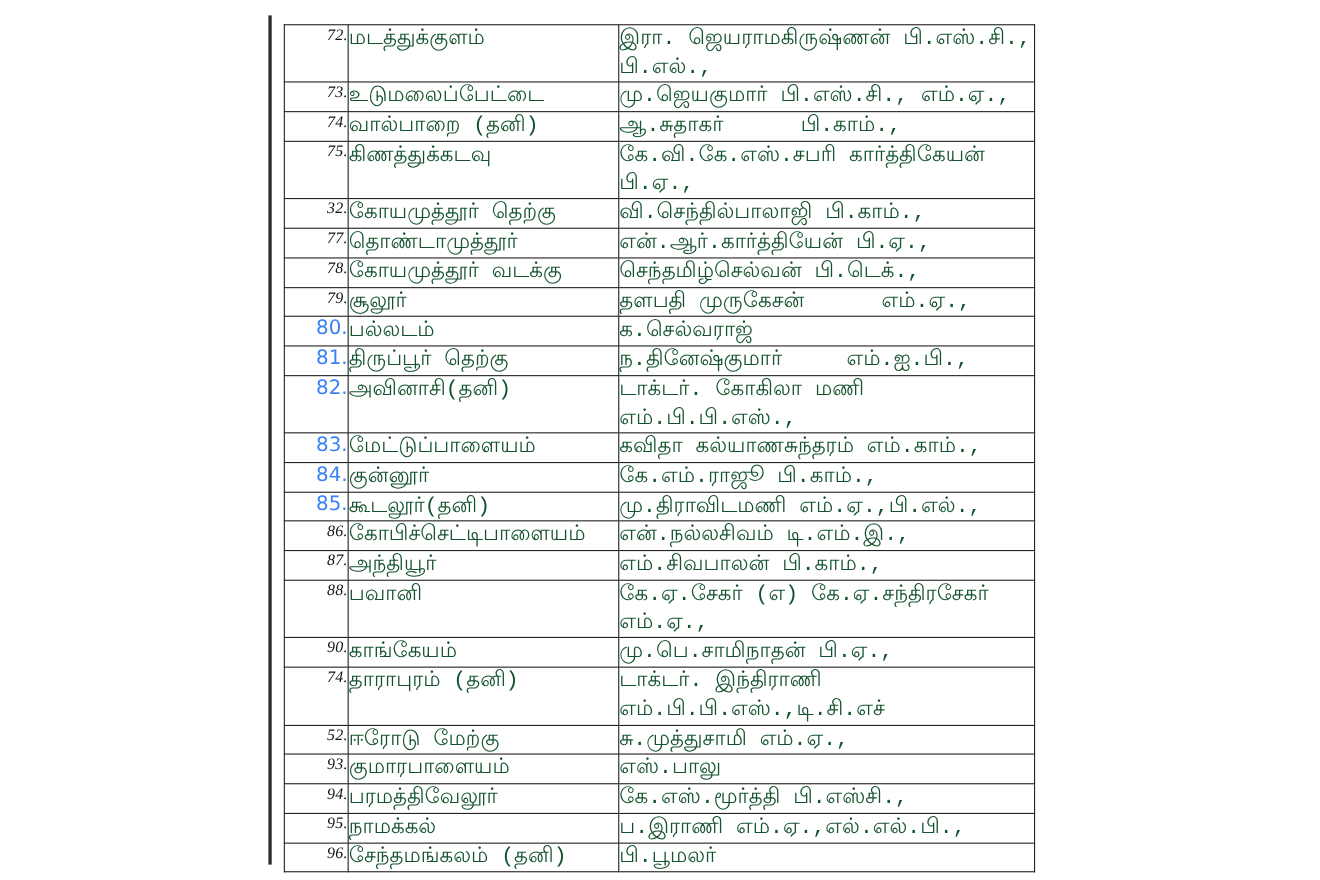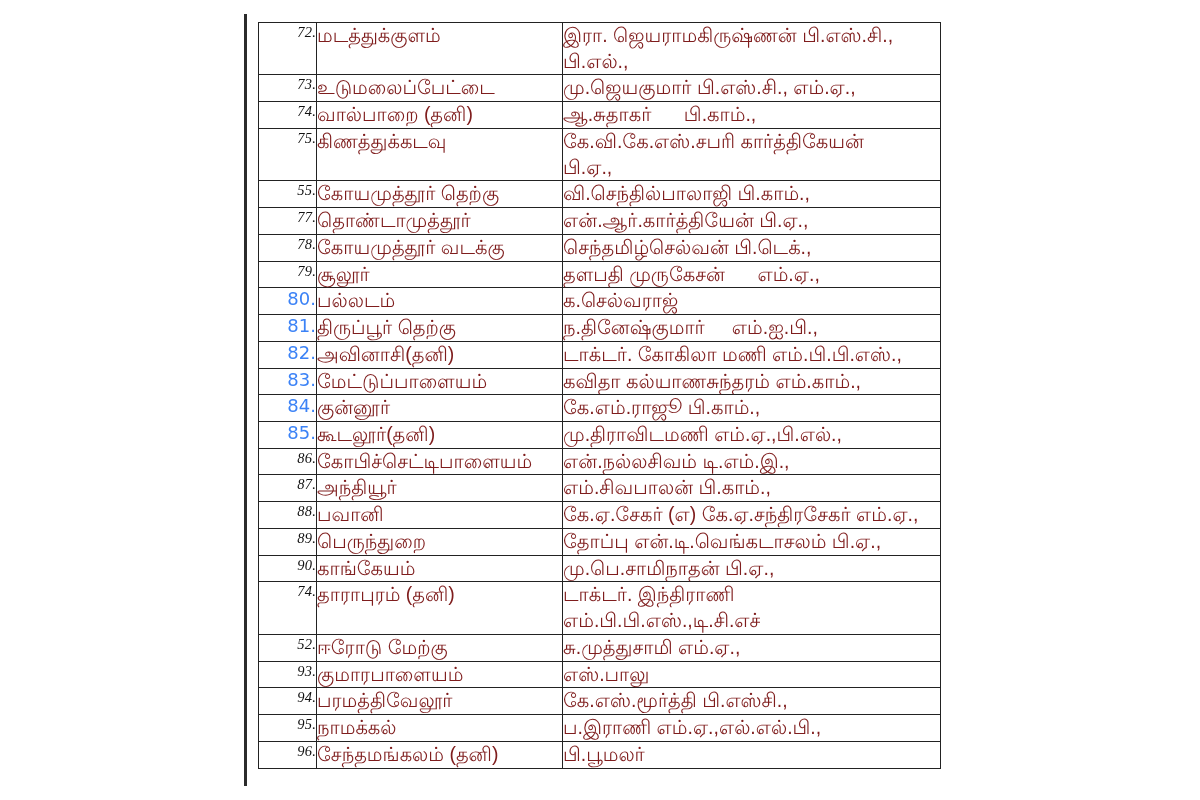--- a/index.html
+++ b/index.html
@@ -77,24 +77,24 @@
   }
 
   
   .const-cell {
     padding: 5px 6px 6px 10px;
   }
   .name-cell {
     padding: 5px 6px 6px 11px;
   }
   .tamil {
-    font-family: Liberation Sans, sans-serif;
+    font-family: Liberation Mono, monospace;
     font-size: 19.5px;
     line-height: 1.32;
-    color: #7f1d1d;
+    color: #14532d;
     white-space: pre-wrap;
   }
   .tamil.line2 {
     display: block;
   }
 </style>
 </head>
 <body>
 
 <div id="page">
@@ -122,21 +122,21 @@
           <td class="num-cell"><span class="num">74.</span></td>
           <td class="const-cell"><span class="tamil">வால்பாறை (தனி)</span></td>
           <td class="name-cell"><span class="tamil">ஆ.சுதாகர்      பி.காம்.,</span></td>
         </tr>
         <tr>
           <td class="num-cell"><span class="num">75.</span></td>
           <td class="const-cell"><span class="tamil">கிணத்துக்கடவு</span></td>
           <td class="name-cell"><span class="tamil">கே.வி.கே.எஸ்.சபரி கார்த்திகேயன்</span><span class="tamil line2">பி.ஏ.,</span></td>
         </tr>
         <tr>
-          <td class="num-cell"><span class="num">55.</span></td>
+          <td class="num-cell"><span class="num">32.</span></td>
           <td class="const-cell"><span class="tamil">கோயமுத்தூர் தெற்கு</span></td>
           <td class="name-cell"><span class="tamil">வி.செந்தில்பாலாஜி பி.காம்.,</span></td>
         </tr>
         <tr>
           <td class="num-cell"><span class="num">77.</span></td>
           <td class="const-cell"><span class="tamil">தொண்டாமுத்தூர்</span></td>
           <td class="name-cell"><span class="tamil">என்.ஆர்.கார்த்தியேன் பி.ஏ.,</span></td>
         </tr>
         <tr>
           <td class="num-cell"><span class="num">78.</span></td>
@@ -187,25 +187,20 @@
           <td class="num-cell"><span class="num">87.</span></td>
           <td class="const-cell"><span class="tamil">அந்தியூர்</span></td>
           <td class="name-cell"><span class="tamil">எம்.சிவபாலன் பி.காம்.,</span></td>
         </tr>
         <tr>
           <td class="num-cell"><span class="num">88.</span></td>
           <td class="const-cell"><span class="tamil">பவானி</span></td>
           <td class="name-cell"><span class="tamil">கே.ஏ.சேகர் (எ) கே.ஏ.சந்திரசேகர் எம்.ஏ.,</span></td>
         </tr>
         <tr>
-          <td class="num-cell"><span class="num">89.</span></td>
-          <td class="const-cell"><span class="tamil">பெருந்துறை</span></td>
-          <td class="name-cell"><span class="tamil">தோப்பு என்.டி.வெங்கடாசலம் பி.ஏ.,</span></td>
-        </tr>
-        <tr>
           <td class="num-cell"><span class="num">90.</span></td>
           <td class="const-cell"><span class="tamil">காங்கேயம்</span></td>
           <td class="name-cell"><span class="tamil">மு.பெ.சாமிநாதன் பி.ஏ.,</span></td>
         </tr>
         <tr>
           <td class="num-cell"><span class="num">74.</span></td>
           <td class="const-cell"><span class="tamil">தாராபுரம் (தனி)</span></td>
           <td class="name-cell"><span class="tamil">டாக்டர். இந்திராணி</span><span class="tamil line2">எம்.பி.பி.எஸ்.,டி.சி.எச்</span></td>
         </tr>
         <tr>

